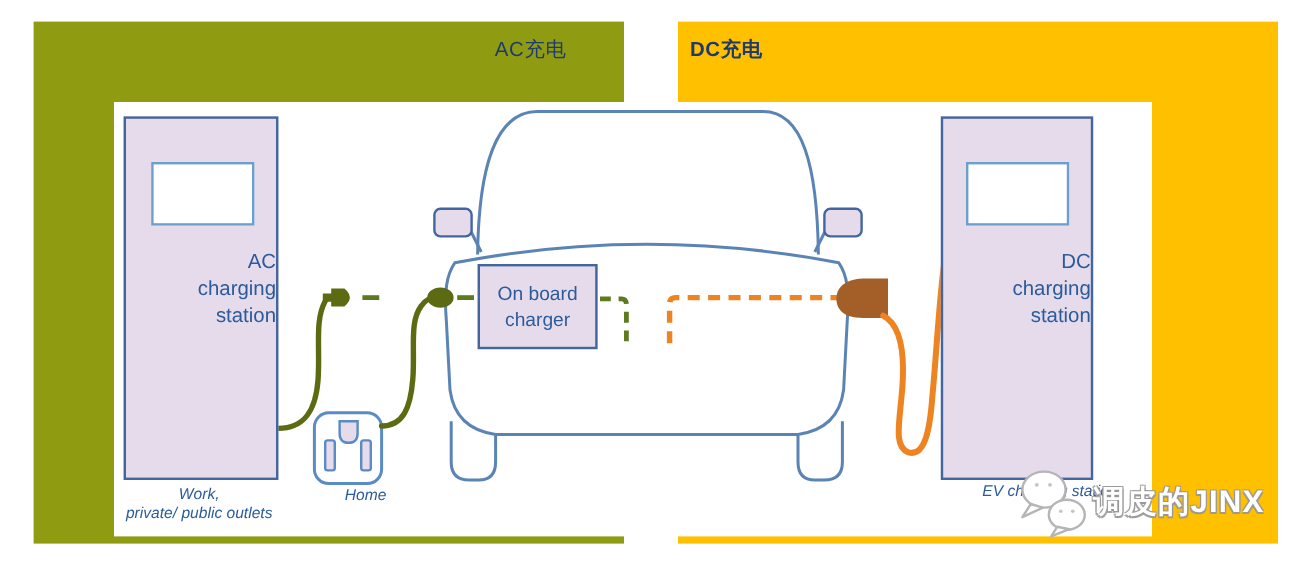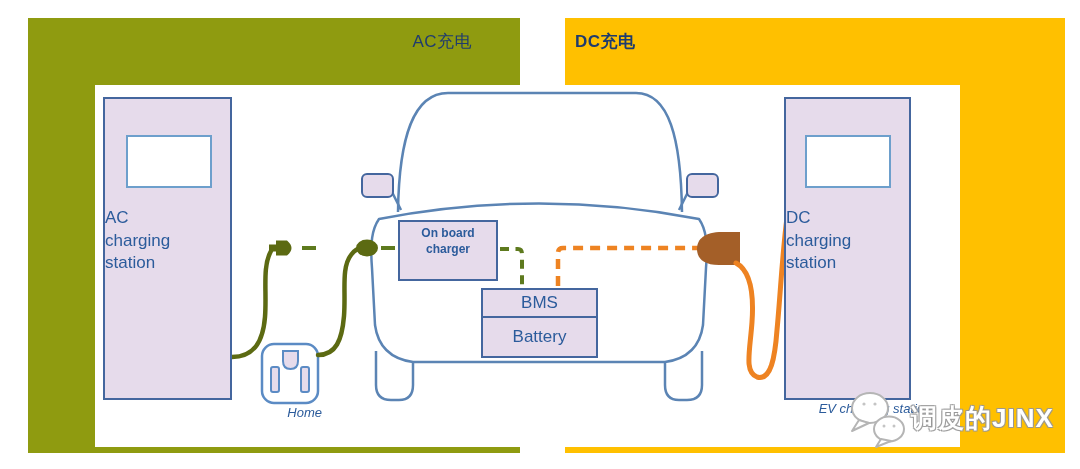--- a/index.html
+++ b/index.html
@@ -23,30 +23,30 @@
   .station{
     position:absolute;background:var(--lavender,#E6DBEB);
     border:2px solid var(--box-border,#44669E);z-index:4;
   }
   #station-ac{left:103px;top:97px;width:125px;height:299px;}
   #station-dc{left:784px;top:97px;width:123px;height:299px;}
   .screen{position:absolute;top:36px;width:82px;height:49px;background:#fff;border:2px solid var(--screen-border,#6D9FCC);}
   #station-ac .screen{left:21px;}
   #station-dc .screen{left:19px;}
   .station-label{
-    position:absolute;top:108px;width:100%;text-align:left;
+    position:absolute;top:108px;width:100%;text-align:right;
     color:var(--text-blue,#2B5B9B);font-size:17px;line-height:1.33;white-space:pre-line;
   }
 
   .obox{
     position:absolute;background:var(--lavender,#E6DBEB);
     border:2px solid var(--box-border,#4E74AE);z-index:4;
     color:var(--text-blue,#2B5B9B);text-align:center;white-space:pre-line;
   }
-  #box-charger{left:398px;top:220px;width:96px;height:54px;font-size:12px;line-height:1.35;padding-top:3px;font-weight:bold;}
+  #box-charger{left:398px;top:220px;width:96px;height:54px;font-size:16px;line-height:1.35;padding-top:13px;}
   #box-bms{left:481px;top:288px;width:113px;height:26px;font-size:17px;line-height:26px;}
   #box-battery{left:481px;top:316px;width:113px;height:38px;font-size:17px;line-height:38px;}
 
   .caption{
     position:absolute;z-index:4;font-style:italic;font-size:13px;line-height:1.25;
     color:var(--text-blue,#2B5B9B);text-align:center;white-space:pre-line;
   }
   #caption-work{left:86px;top:404px;width:160px;}
   #caption-home{left:258px;top:405px;width:64px;text-align:right;}
   #caption-ev{left:796px;top:401px;width:158px;}
@@ -123,23 +123,23 @@
 
   <div class="station" id="station-dc">
     <div class="screen"></div>
     <div class="station-label">DC
 charging
 station</div>
   </div>
 
   <div class="obox" id="box-charger">On board
 charger</div>
-  <div class="obox" id="box-bms">BMS</div>
-  <div class="obox" id="box-battery">Battery</div>
 
+  <div class="caption" id="caption-work">Work,
+private/ public outlets</div>
   <div class="caption" id="caption-home">Home</div>
   <div class="caption" id="caption-ev">EV charging station</div>
 
   <div id="watermark">
     <svg width="66" height="62" viewBox="0 0 66 62">
       <ellipse cx="25" cy="21" rx="18" ry="15" style="fill:#fff;stroke:#b5b5b5;stroke-width:2;"></ellipse>
       <path d="M 14,33 L 7,44 L 24,36 Z" style="fill:#fff;stroke:#b5b5b5;stroke-width:2;stroke-linejoin:round;"></path>
       <circle cx="19" cy="17" r="1.6" style="fill:#c4c4c4;"></circle>
       <circle cx="30" cy="17" r="1.6" style="fill:#c4c4c4;"></circle>
       <ellipse cx="44" cy="42" rx="15" ry="12.5" style="fill:#fff;stroke:#b5b5b5;stroke-width:2;"></ellipse>

